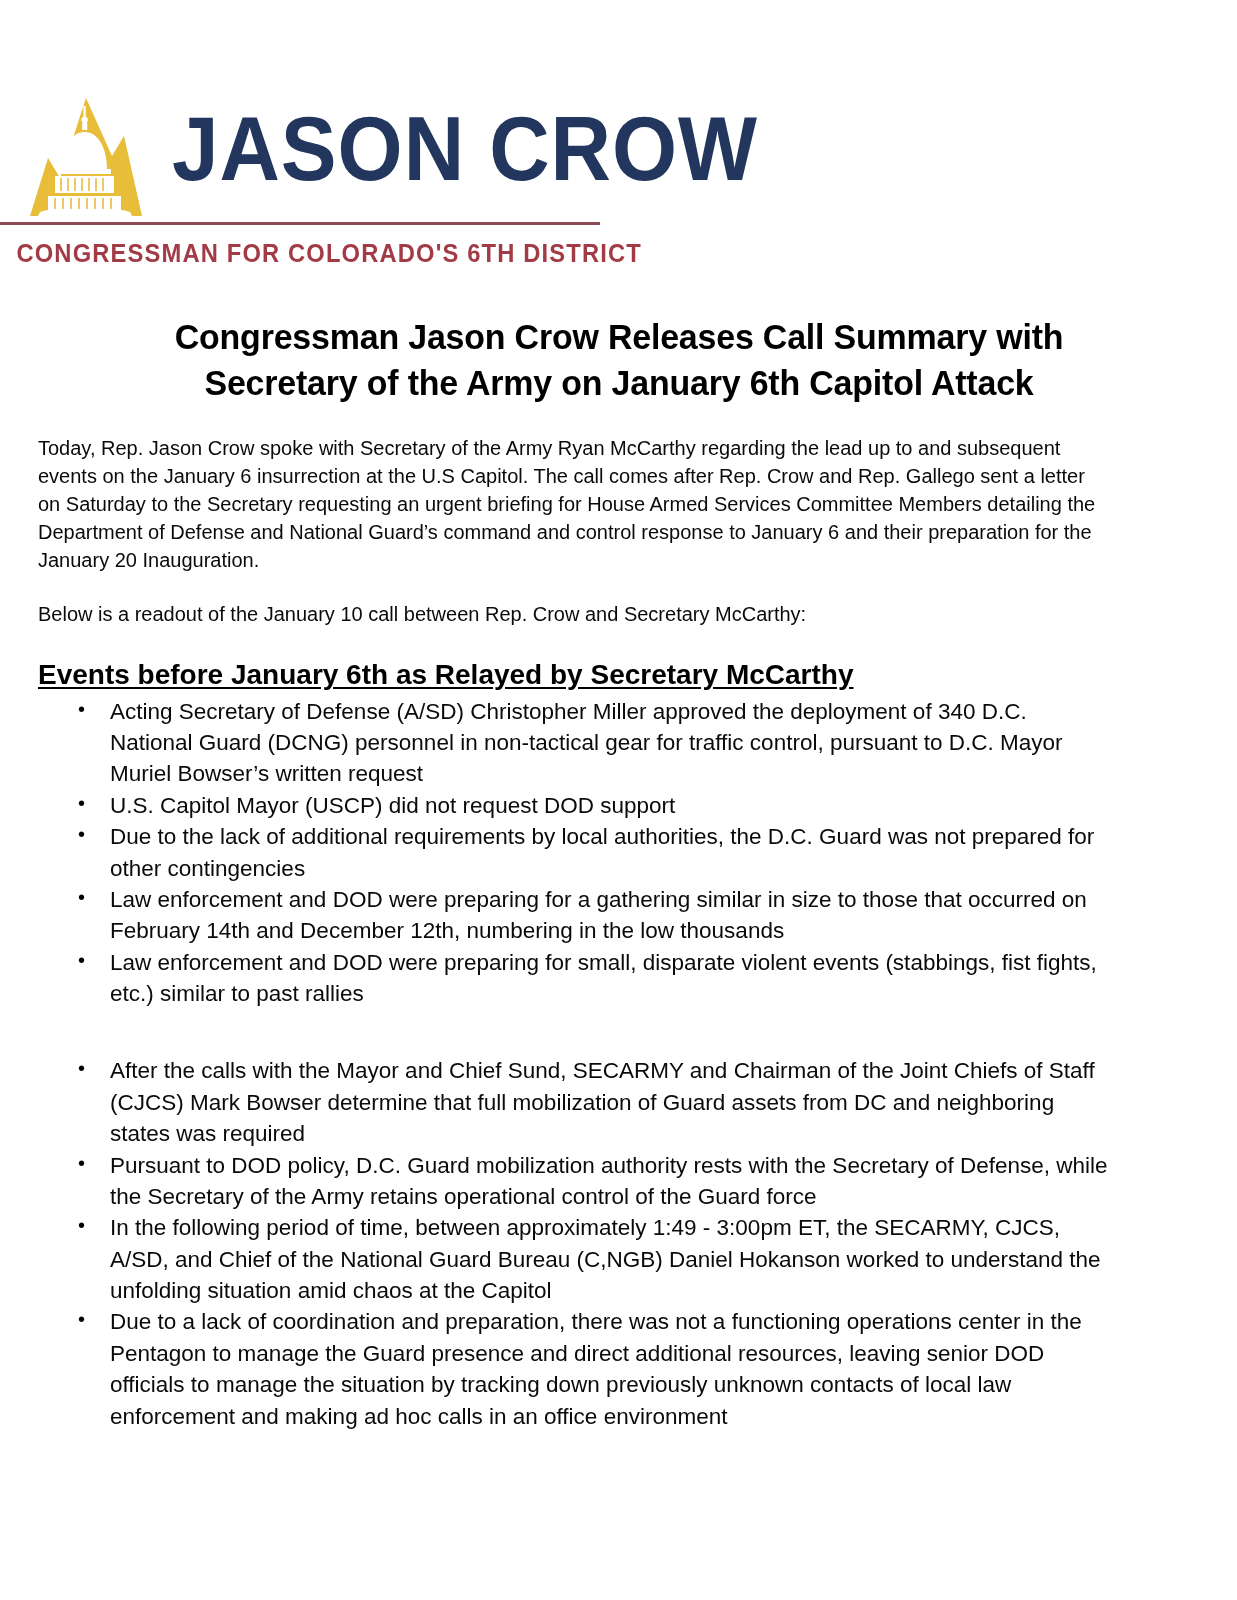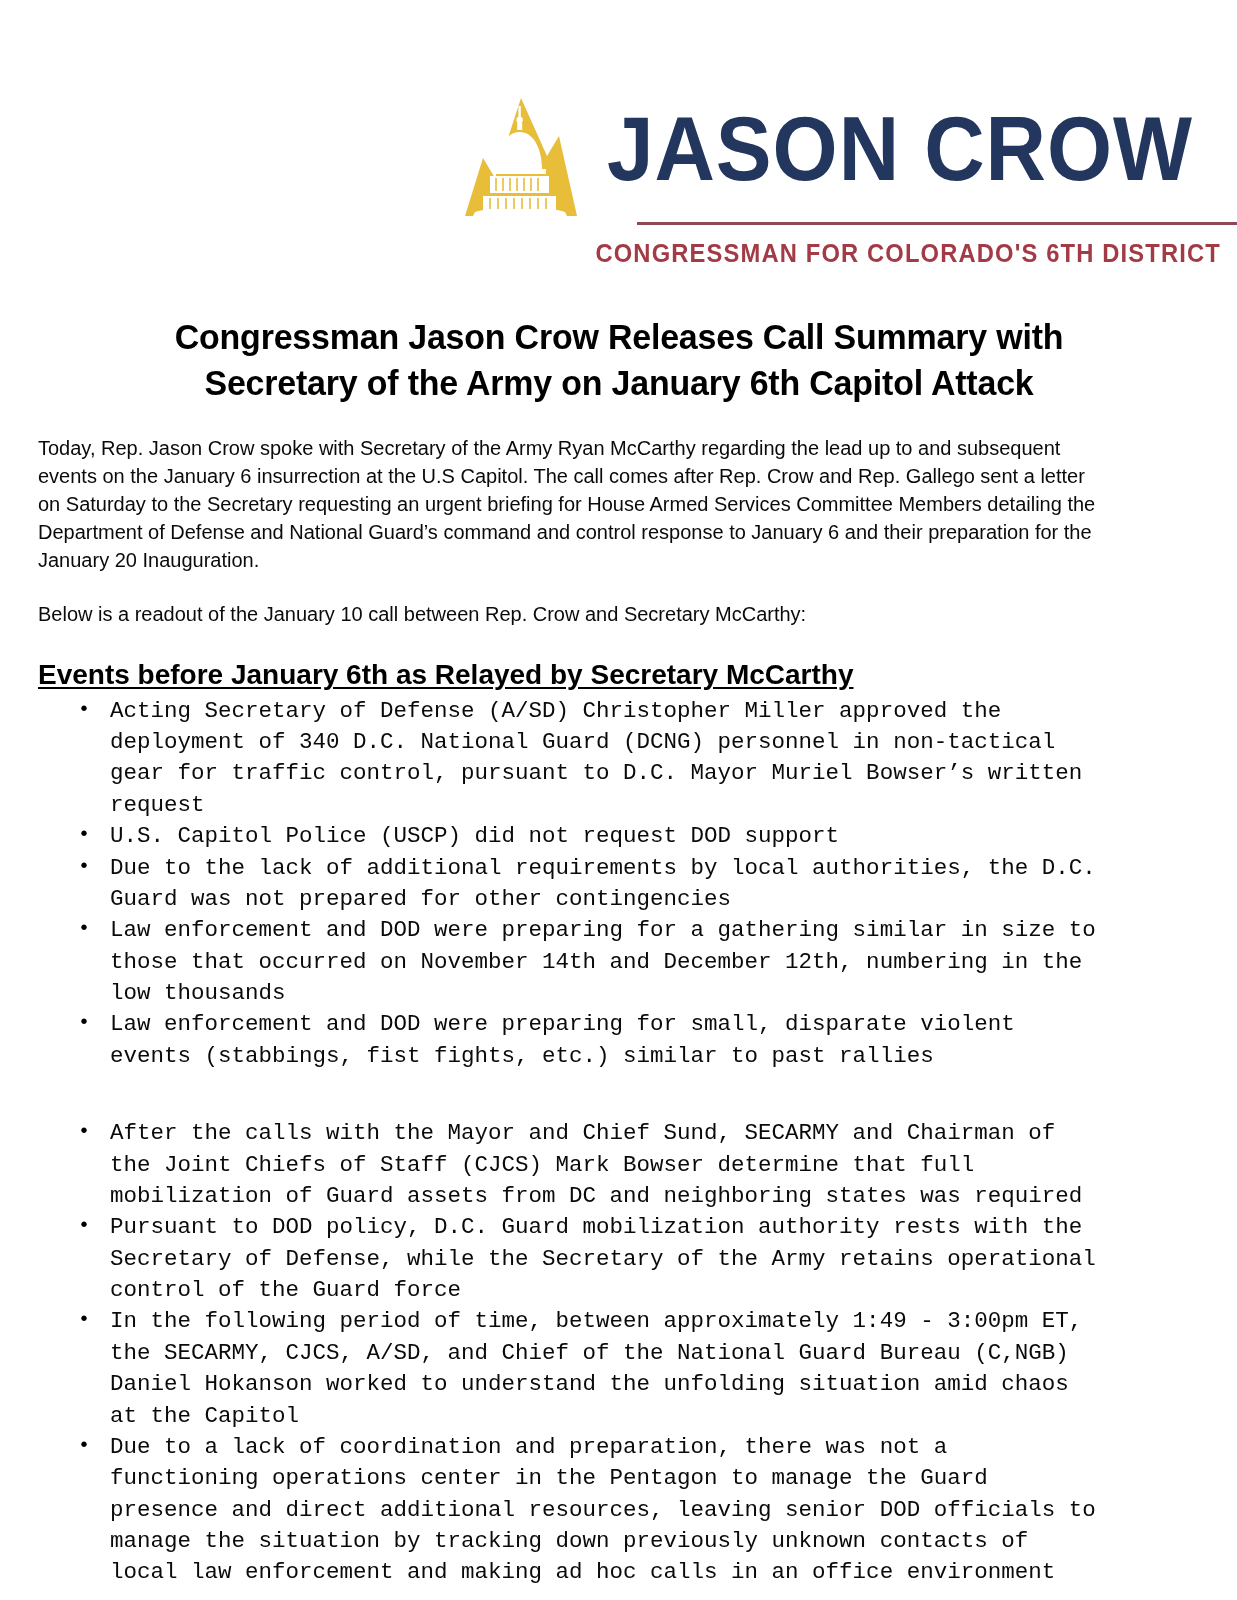--- a/index.html
+++ b/index.html
@@ -25,21 +25,21 @@
     box-sizing: border-box;
     padding: 0;
     position: relative;
   }
 
   
   .letterhead {
     padding-top: 86px;
     display: flex;
     flex-direction: column;
-    align-items: flex-end;
+    align-items: flex-start;
   }
   .logo-row {
     display: flex;
     align-items: center;
     justify-content: center;
     gap: 6px;
     height: 132px;
   }
   .logo-mark {
     width: 172px;
@@ -128,21 +128,20 @@
     margin: 2px 0 0 0;
     padding: 0;
   }
   ul.bullets > li {
     position: relative;
     padding-left: 72px;
     font-size: 22.5px;
     line-height: 1.395;
     margin: 0 0 0 0;
     color: #0a0a0a;
-    font-family: Liberation Mono, monospace;
   }
   ul.bullets > li::before {
     content: "\2022";
     position: absolute;
     left: 40px;
     top: -1px;
     font-size: 20px;
     line-height: 1.46;
     color: #000000;
   }
@@ -215,23 +214,23 @@
     <div class="gap-para"></div>
 
     <p class="para">Below is a readout of the January 10 call between Rep. Crow and Secretary McCarthy:</p>
 
     <div class="gap-section"></div>
 
     <section>
       <h2 class="section-heading">Events before January 6th as Relayed by Secretary McCarthy</h2>
       <ul class="bullets">
         <li>Acting Secretary of Defense (A/SD) Christopher Miller approved the deployment of 340 D.C. National Guard (DCNG) personnel in non-tactical gear for traffic control, pursuant to D.C. Mayor Muriel Bowser’s written request</li>
-        <li>U.S. Capitol Police (USCP) did not request DOD support</li>
+        <li>U.S. Capitol Mayor (USCP) did not request DOD support</li>
         <li>Due to the lack of additional requirements by local authorities, the D.C. Guard was not prepared for other contingencies</li>
-        <li>Law enforcement and DOD were preparing for a gathering similar in size to those that occurred on November 14th and December 12th, numbering in the low thousands</li>
+        <li>Law enforcement and DOD were preparing for a gathering similar in size to those that occurred on February 14th and December 12th, numbering in the low thousands</li>
         <li>Law enforcement and DOD were preparing for small, disparate violent events (stabbings, fist fights, etc.) similar to past rallies</li>
       </ul>
     </section>
 
     <div class="gap-section-lg"></div>
 
     <section>
       <ul class="bullets">
         <li>After the calls with the Mayor and Chief Sund, SECARMY and Chairman of the Joint Chiefs of Staff (CJCS) Mark Bowser determine that full mobilization of Guard assets from DC and neighboring states was required</li>
         <li>Pursuant to DOD policy, D.C. Guard mobilization authority rests with the Secretary of Defense, while the Secretary of the Army retains operational control of the Guard force</li>

